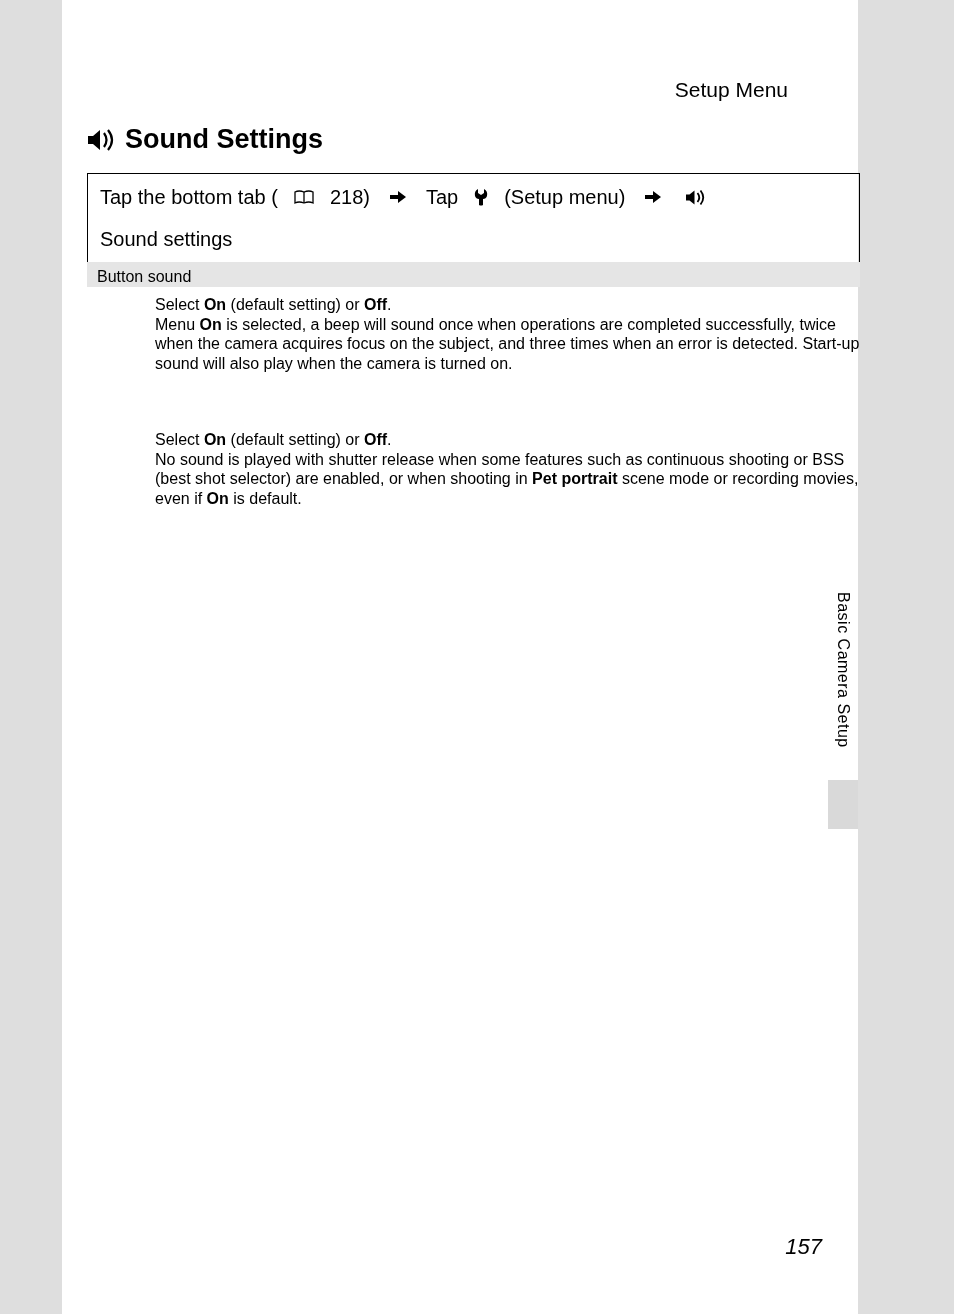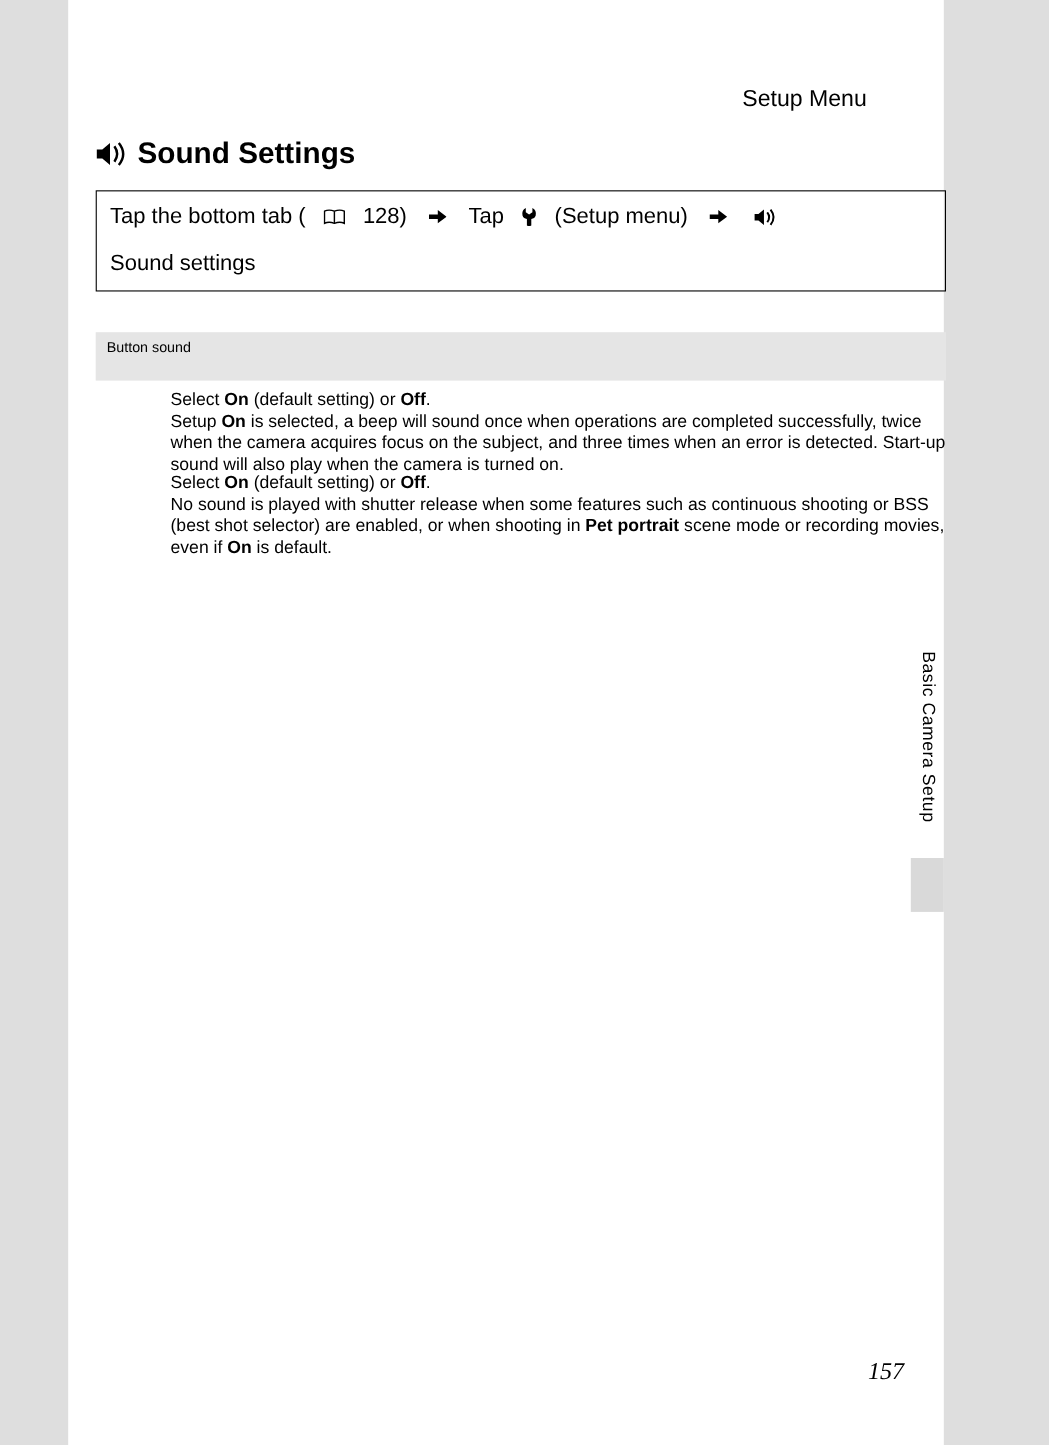--- a/index.html
+++ b/index.html
@@ -55,23 +55,22 @@
     left: 25px;
     top: 228px;
     font-size: 22px;
     font-weight: 300;
   }
   .option-block { position: absolute; left: 25px; width: 773px; }
   .opt1 { top: 262px; }
   .opt2 { top: 422px; }
   .option-header {
     background: #e5e5e5;
-    font-size: 13px;
-    padding: 6px 10px 23px 10px;
-    margin-top: 40px;
+    font-size: 16px;
+    padding: 6px 10px 1px 10px;
   }
   .option-body {
     font-size: 16px;
     line-height: 1.22;
     padding: 8px 0 0 68px;
     font-weight: 300;
   }
   .option-body b { font-weight: 700; }
   .side-tab {
     position: absolute;
@@ -96,21 +95,21 @@
     width: 30px;
     height: 49px;
     background: #d9d9d9;
   }
   .page-num {
     position: absolute;
     right: 36px;
     bottom: 54px;
     font-size: 22px;
     font-style: italic;
-    font-family: Liberation Serif, serif;
+    font-family: Liberation Sans, sans-serif;
   }
   .icon { display: inline-flex; vertical-align: -3px; }
   svg { display: block; }
 </style>
 </head>
 <body>
 
 <div class="page">
 
   <div class="header-label">Setup Menu</div>
@@ -127,21 +126,21 @@
   </div>
 
   <div class="breadcrumb-box">
     <span>Tap the bottom tab (</span>
     <span class="icon">
       <svg width="20" height="15" viewBox="0 0 20 15">
         <path d="M1 2 Q5 0 10 2 Q15 0 19 2 L19 13 Q15 11 10 13 Q5 11 1 13 Z" fill="none" stroke="#000" stroke-width="1.3"></path>
         <line x1="10" y1="2" x2="10" y2="13" stroke="#000" stroke-width="1.3"></line>
       </svg>
     </span>
-    <span> 128) </span>
+    <span> 218) </span>
     <span class="icon arrow">
       <svg width="16" height="14" viewBox="0 0 16 14">
           <path d="M0 5 L8 5 L8 1 L16 7 L8 13 L8 9 L0 9 Z" fill="#000"></path>
         </svg>
     </span>
     <span> Tap </span>
     <span class="icon">
       <svg width="14" height="18" viewBox="0 0 14 18">
         <path d="M4 1 L4 5 L7 7 L10 5 L10 1 Q14 3 13 8 Q12 11 9 11 L9 17 Q7 18 5 17 L5 11 Q2 11 1 8 Q0 3 4 1 Z" fill="#000"></path>
       </svg>
@@ -160,21 +159,21 @@
       </svg>
     </span>
     <span> Sound settings</span>
   </div>
 
 
   <div class="option-block opt1">
     <div class="option-header">Button sound</div>
     <div class="option-body">
       <span>Select </span><b>On</b><span> (default setting) or </span><b>Off</b><span>.</span><br>
-      <span>Setup </span><b>On</b><span> is selected, a beep will sound once when operations are completed successfully, twice when the camera acquires focus on the subject, and three times when an error is detected. Start-up sound will also play when the camera is turned on.</span>
+      <span>Menu </span><b>On</b><span> is selected, a beep will sound once when operations are completed successfully, twice when the camera acquires focus on the subject, and three times when an error is detected. Start-up sound will also play when the camera is turned on.</span>
     </div>
   </div>
 
   <div class="option-block opt2">
     <div class="option-body">
       <span>Select </span><b>On</b><span> (default setting) or </span><b>Off</b><span>.</span><br>
       <span>No sound is played with shutter release when some features such as continuous shooting or BSS (best shot selector) are enabled, or when shooting in </span><b>Pet portrait</b><span> scene mode or recording movies, even if </span><b>On</b><span> is default.</span>
     </div>
   </div>
 

